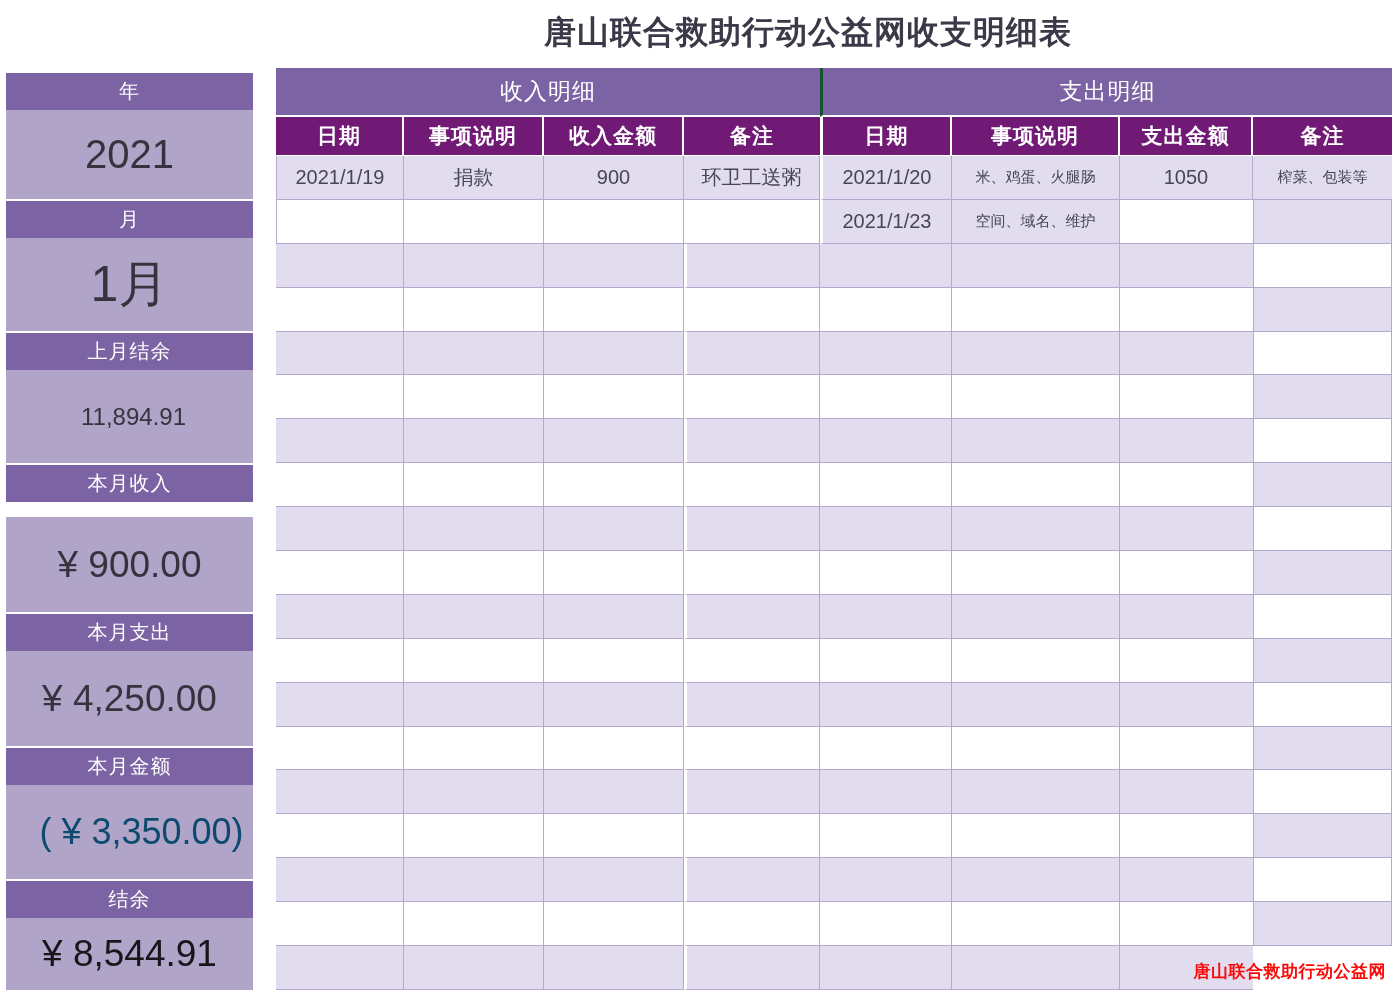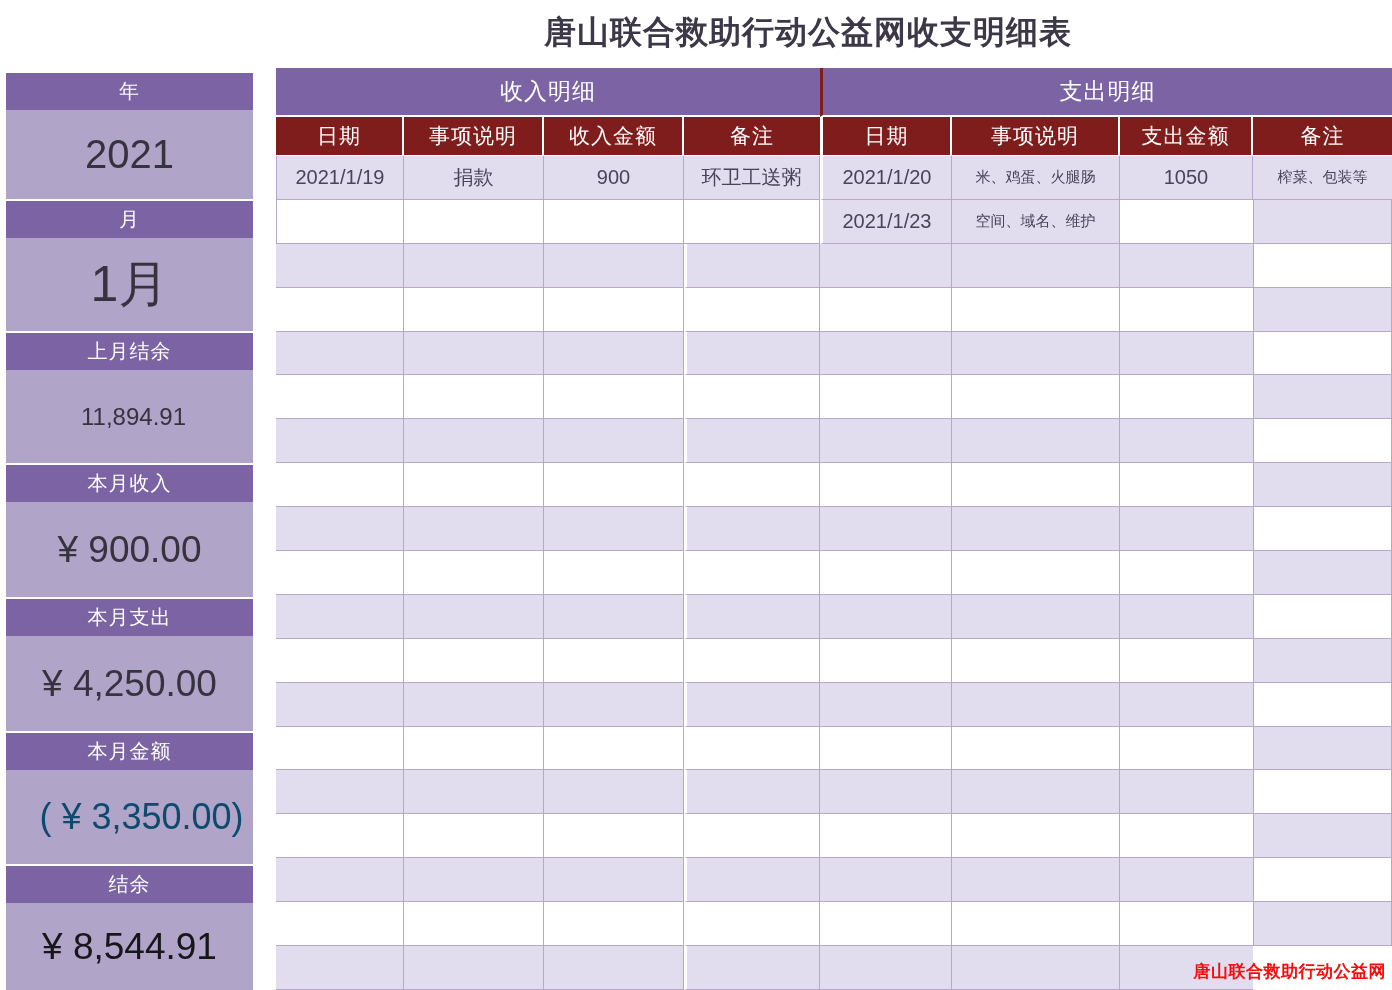--- a/index.html
+++ b/index.html
@@ -39,23 +39,23 @@
     grid-template-rows:49px 39px repeat(19,43.9px);
     box-sizing:border-box;
   }
   .table *{box-sizing:border-box;}
   .band{
     background:#7c63a3;color:#ffffff;font-size:23px;
     display:flex;align-items:center;justify-content:center;
     border-bottom:2px solid #ffffff;letter-spacing:1px;
   }
   .band-income{grid-column:1/5;}
-  .band-expense{grid-column:5/9;border-left:3px solid #7f1d1d;}
+  .band-expense{grid-column:5/9;border-left:3px solid #14532d;}
   .hcell{
-    background:#7f1d1d;color:#ffffff;font-size:21px;font-weight:400;
+    background:#701a75;color:#ffffff;font-size:21px;font-weight:700;
     display:flex;align-items:center;justify-content:center;
     border-right:2px solid #ffffff;border-bottom:1px solid #ffffff;letter-spacing:1px;
   }
   .hcell.c4{border-right:none;}
   .hcell.c5{border-left:3px solid #ffffff;}
   .hcell.c8{border-right:none;}
   .cell{
     border-right:1px solid #b6a8cd;border-bottom:1px solid #b6a8cd;
     font-size:20px;color:#494459;background:#ffffff;
     display:flex;align-items:center;justify-content:center;
@@ -78,21 +78,21 @@
 <div class="title">唐山联合救助行动公益网收支明细表</div>
 
 <div class="sidebar">
   <div class="sb-h">年</div>
   <div class="sb-v v-year" style="height:89px;flex:0 0 89px;">2021</div>
   <div class="sb-h">月</div>
   <div class="sb-v v-month" style="height:93px;flex:0 0 93px;">1月</div>
   <div class="sb-h">上月结余</div>
   <div class="sb-v v-prev" style="height:93px;flex:0 0 93px;">11,894.91</div>
   <div class="sb-h">本月收入</div>
-  <div class="sb-v v-big" style="height:95px;flex:0 0 95px;">¥ 900.00</div>
+  <div class="sb-v v-big" style="height:95px;flex:0 0 95px;margin-top:15px;">¥ 900.00</div>
   <div class="sb-h">本月支出</div>
   <div class="sb-v v-big" style="height:95px;flex:0 0 95px;">¥ 4,250.00</div>
   <div class="sb-h">本月金额</div>
   <div class="sb-v v-red" style="height:94px;flex:0 0 94px;">( ¥ 3,350.00)</div>
   <div class="sb-h">结余</div>
   <div class="sb-v v-final" style="flex:1 1 auto;margin-bottom:0;">¥ 8,544.91</div>
 </div>
 
 <div class="table">
   <div class="band band-income">收入明细</div>

